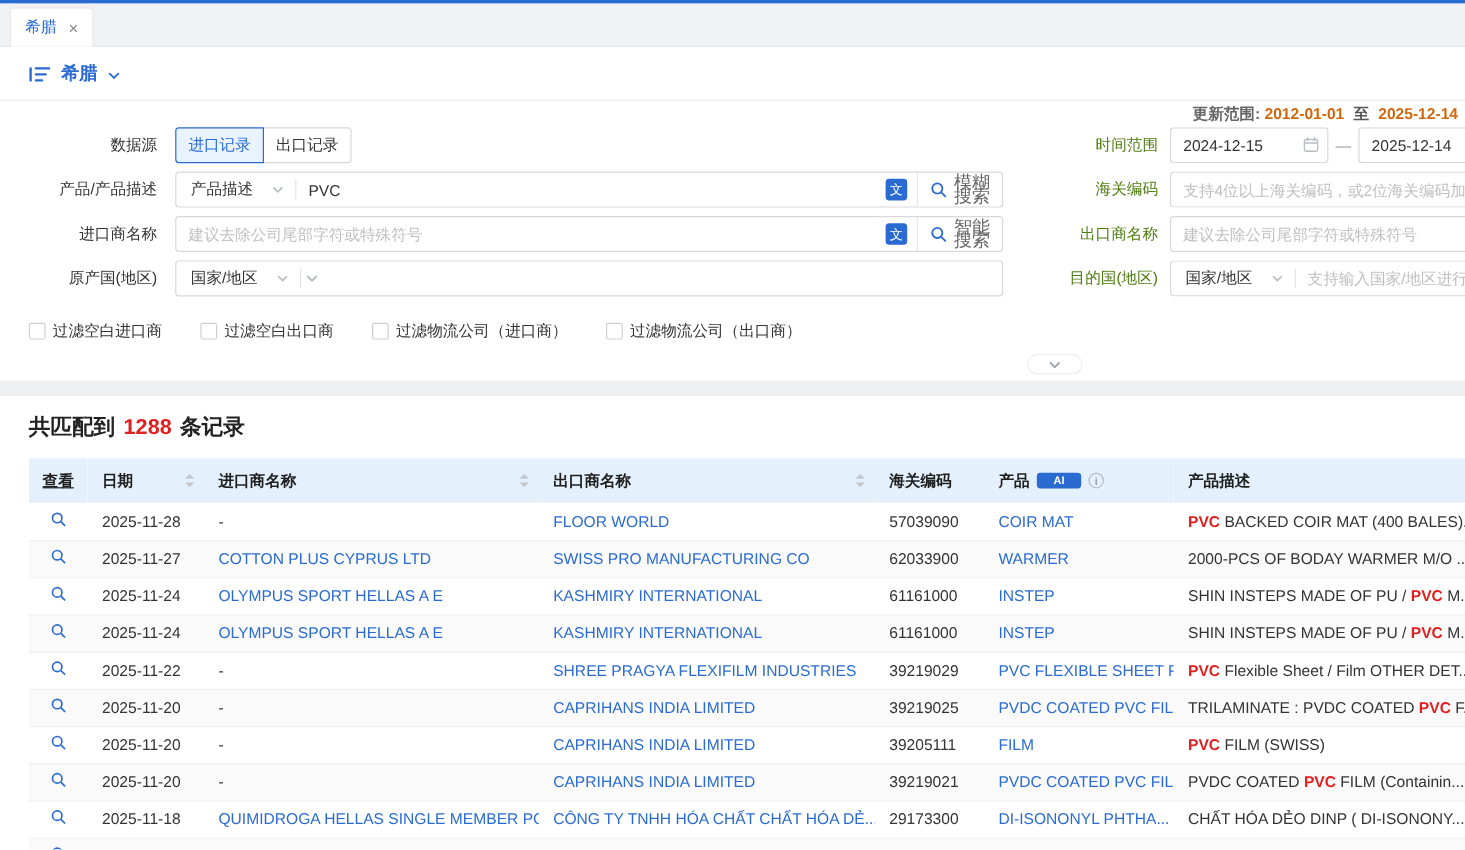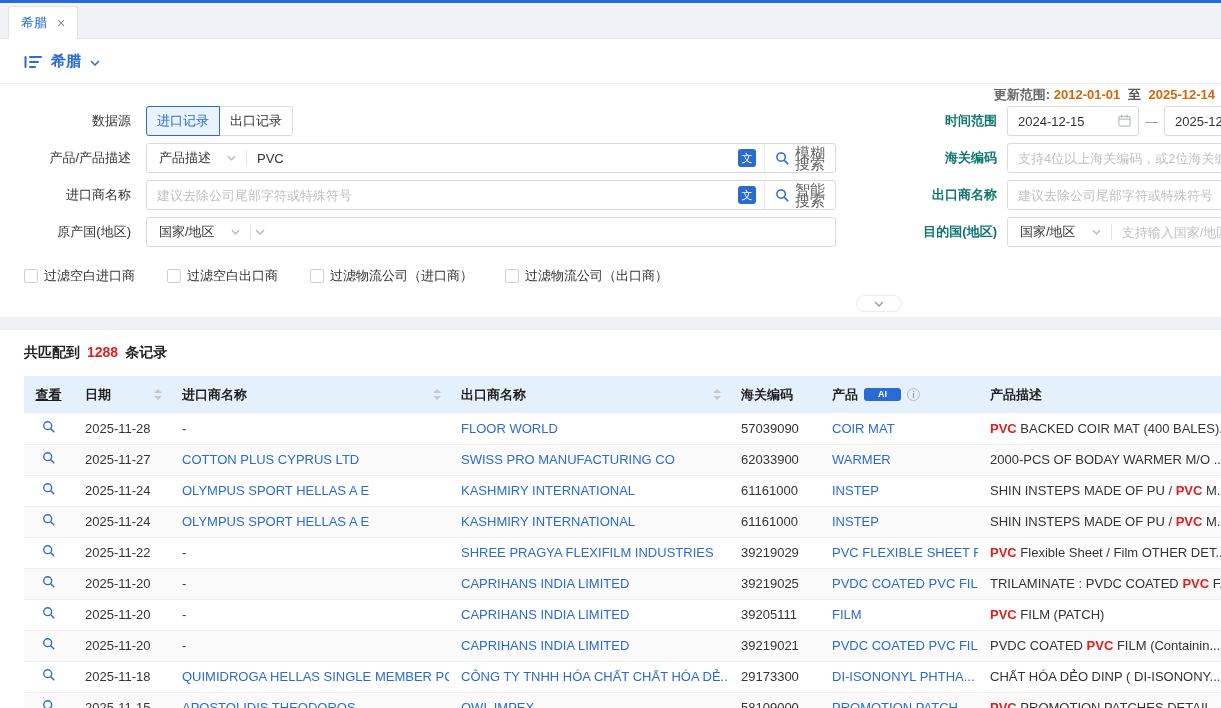--- a/index.html
+++ b/index.html
@@ -28,22 +28,22 @@
   .page-title{font-size:15px;font-weight:bold;color:var(--accent);}
   .title-chevron{color:var(--accent);display:flex;align-items:center;margin-top:2px;}
   
   .formarea{position:relative;padding-top:22px;}
   .update-range{position:absolute;top:2px;right:6px;font-weight:600;color:#666;white-space:nowrap;text-align:right;}
   .update-range .ur-date{color:var(--orange);}
   .update-range .ur-to{color:#555;margin:0 4px;}
   .frow{display:flex;align-items:center;margin-bottom:7px;height:30px;width:100%;}
   .flabel{width:131px;flex:none;text-align:right;color:#333;white-space:nowrap;}
   .fleft{margin-left:15px;width:690px;flex:none;display:flex;align-items:center;}
-  .flabel-r{margin-left:auto;flex:none;text-align:right;color:#0f766e;white-space:nowrap;font-weight:bold;}
-  .fright{margin-left:10px;width:214px;flex:none;display:flex;align-items:center;gap:6px;overflow:hidden;white-space:nowrap;}
+  .flabel-r{margin-left:auto;flex:none;text-align:right;color:#4d7c0f;white-space:nowrap;}
+  .fright{margin-left:10px;width:246px;flex:none;display:flex;align-items:center;gap:6px;overflow:hidden;white-space:nowrap;}
   
   .seg{display:flex;}
   .seg .segbtn{height:30px;padding:0 10px;border:1px solid #d9d9d9;background:#fff;color:#333;font-size:13px;
       font-family:inherit;display:flex;align-items:center;cursor:pointer;}
   .seg .segbtn:first-child{border-radius:3px 0 0 3px;}
   .seg .segbtn:last-child{border-radius:0 3px 3px 0;margin-left:-1px;}
   .seg .segbtn.active{background:#e8f3fe;color:var(--accent);border-color:var(--accent);z-index:1;}
   
   .tinput{height:30px;border:1px solid #d9d9d9;border-radius:3px;padding:0 10px;font-size:13px;color:#333;
       font-family:inherit;background:#fff;outline:none;}
@@ -68,21 +68,21 @@
   .checkrow{display:flex;align-items:center;gap:32px;margin:20px 0 0 24px;}
   .checkitem{display:flex;align-items:center;gap:6px;color:#333;cursor:pointer;}
   .checkbox{width:14px;height:14px;border:1px solid #cfcfcf;border-radius:2px;background:#fff;flex:none;}
   
   .collapsebar{position:relative;height:32px;}
   .collapse-pill{position:absolute;left:856px;top:10px;width:46px;height:17px;background:#fff;border:1px solid #ededed;
       border-radius:9px;display:flex;align-items:center;justify-content:center;color:#9aa0a6;cursor:pointer;}
   .band{height:13px;background:#eef0f3;}
   
   .results{padding:14px 0 0 24px;}
-  .summary{font-size:14px;font-weight:bold;color:#222;display:flex;gap:7px;align-items:baseline;}
+  .summary{font-size:18px;font-weight:bold;color:#222;display:flex;gap:7px;align-items:baseline;}
   .summary .count{color:var(--red);}
   .table-wrap{margin-top:14px;width:1197px;}
   table{border-collapse:collapse;table-layout:fixed;width:1197px;font-size:13px;}
   th{background:var(--header-bg);height:37px;font-weight:bold;color:#1f1f1f;text-align:left;padding:0 8px 0 12px;white-space:nowrap;overflow:hidden;}
   th.c-view{text-align:center;padding:0;text-decoration:underline;}
   td{height:31px;border-bottom:1px solid #f0f0f0;padding:0 8px 0 12px;white-space:nowrap;overflow:hidden;color:#333;}
   td.c-view{text-align:center;padding:0;}
   tbody tr:nth-child(even){background:#fafafa;}
   .hcell{display:flex;align-items:center;justify-content:space-between;}
   .hcell-left{display:flex;align-items:center;gap:6px;}
@@ -457,21 +457,21 @@
                   <circle cx="6.5" cy="6.5" r="4.5" fill="none" stroke="currentColor" stroke-width="1.6"></circle>
                   <line x1="10" y1="10" x2="14" y2="14" stroke="currentColor" stroke-width="1.6"></line>
                 </svg>
       </span>
     </td>
     <td>2025-11-20</td>
     <td><a class="dash">-</a></td>
     <td><a class="link">CAPRIHANS INDIA LIMITED</a></td>
     <td>39205111</td>
     <td><a class="link">FILM</a></td>
-    <td><span class="hl">PVC</span><span> FILM (PATCH)</span></td>
+    <td><span class="hl">PVC</span><span> FILM (SWISS)</span></td>
   </tr>
           <tr>
     <td class="c-view">
       <span class="mag">
         <svg width="14" height="14" viewBox="0 0 16 16">
                   <circle cx="6.5" cy="6.5" r="4.5" fill="none" stroke="currentColor" stroke-width="1.6"></circle>
                   <line x1="10" y1="10" x2="14" y2="14" stroke="currentColor" stroke-width="1.6"></line>
                 </svg>
       </span>
     </td>

